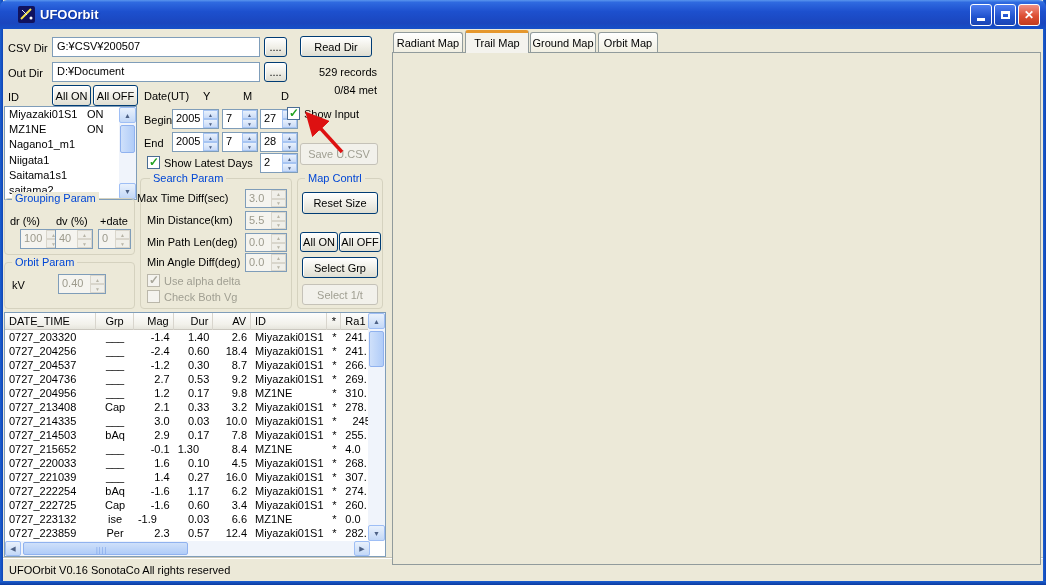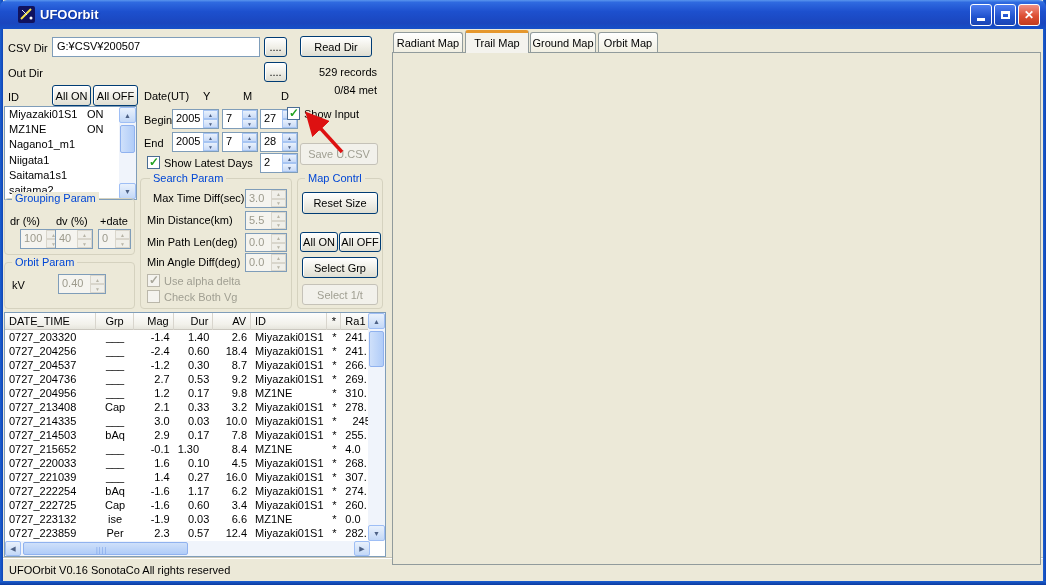--- a/index.html
+++ b/index.html
@@ -106,20 +106,21 @@
       <div class="wbtn close">✕</div>
     </div>
   </div>
 
   <span class="lbl" style="left:8px;top:42px">CSV Dir</span>
   <div class="tb" style="left:52px;top:37px;width:208px;height:20px">G:¥CSV¥200507</div>
   <div class="btn" style="left:264px;top:37px;width:23px;height:20px">....</div>
   <div class="btn" style="left:300px;top:36px;width:72px;height:21px">Read Dir</div>
 
   <span class="lbl" style="left:8px;top:67px">Out Dir</span>
+  <div class="tb" style="left:52px;top:62px;width:208px;height:20px">D:¥Document</div>
   <div class="btn" style="left:264px;top:62px;width:23px;height:20px">....</div>
   <span class="lbl" style="left:300px;top:66px;width:77px;text-align:right">529 records</span>
 
   <span class="lbl" style="left:8px;top:91px">ID</span>
   <div class="btn" style="left:52px;top:85px;width:39px;height:21px">All ON</div>
   <div class="btn" style="left:93px;top:85px;width:45px;height:21px">All OFF</div>
   <span class="lbl" style="left:144px;top:90px">Date(UT)</span>
   <span class="lbl" style="left:203px;top:90px">Y</span>
   <span class="lbl" style="left:243px;top:90px">M</span>
   <span class="lbl" style="left:281px;top:90px">D</span>
@@ -262,21 +263,21 @@
   <div class="spin dis" style="left:58px;top:274px;width:48px">
       <span class="val">0.40</span>
       <span class="sbs">
         <i class="sb">▲</i>
         <i class="sb">▼</i>
       </span>
     </div>
 
   <div class="group" style="left:140px;top:178px;width:152px;height:131px"></div>
   <span class="gtitle lbl" style="left:150px;top:172px">Search Param</span>
-  <span class="lbl" style="left:153px;top:192px">Max Time Diff(sec)</span>
+  <span class="lbl" style="left:137px;top:192px">Max Time Diff(sec)</span>
   <div class="spin dis" style="left:245px;top:189px;width:42px;height:19px">
       <span class="val">3.0</span>
       <span class="sbs">
         <i class="sb">▲</i>
         <i class="sb">▼</i>
       </span>
     </div>
   <span class="lbl" style="left:147px;top:214px">Min Distance(km)</span>
   <div class="spin dis" style="left:245px;top:211px;width:42px;height:19px">
       <span class="val">5.5</span>
@@ -452,21 +453,21 @@
           <div class="gc" style="width: 40px; text-align: right;">-1.6</div>
           <div class="gc" style="width: 40px; text-align: right;">0.60</div>
           <div class="gc" style="width: 38px; text-align: right;">3.4</div>
           <div class="gc" style="width: 77px; text-align: left;">Miyazaki01S1</div>
           <div class="gc" style="width: 14px; text-align: center;">*</div>
           <div class="gc" style="width: 44px; text-align: left;">260.</div>
         </div>
         <div class="grow">
           <div class="gc" style="width: 92px; text-align: left;">0727_223132</div>
           <div class="gc" style="width: 38px; text-align: center;">ise</div>
-          <div class="gc" style="width: 40px; text-align: right;">-1.9</div>
+          <div class="gc" style="width: 40px; text-align: left;">-1.9</div>
           <div class="gc" style="width: 40px; text-align: right;">0.03</div>
           <div class="gc" style="width: 38px; text-align: right;">6.6</div>
           <div class="gc" style="width: 77px; text-align: left;">MZ1NE</div>
           <div class="gc" style="width: 14px; text-align: center;">*</div>
           <div class="gc" style="width: 44px; text-align: left;">0.0</div>
         </div>
         <div class="grow">
           <div class="gc" style="width: 92px; text-align: left;">0727_223859</div>
           <div class="gc" style="width: 38px; text-align: center;">Per</div>
           <div class="gc" style="width: 40px; text-align: right;">2.3</div>

